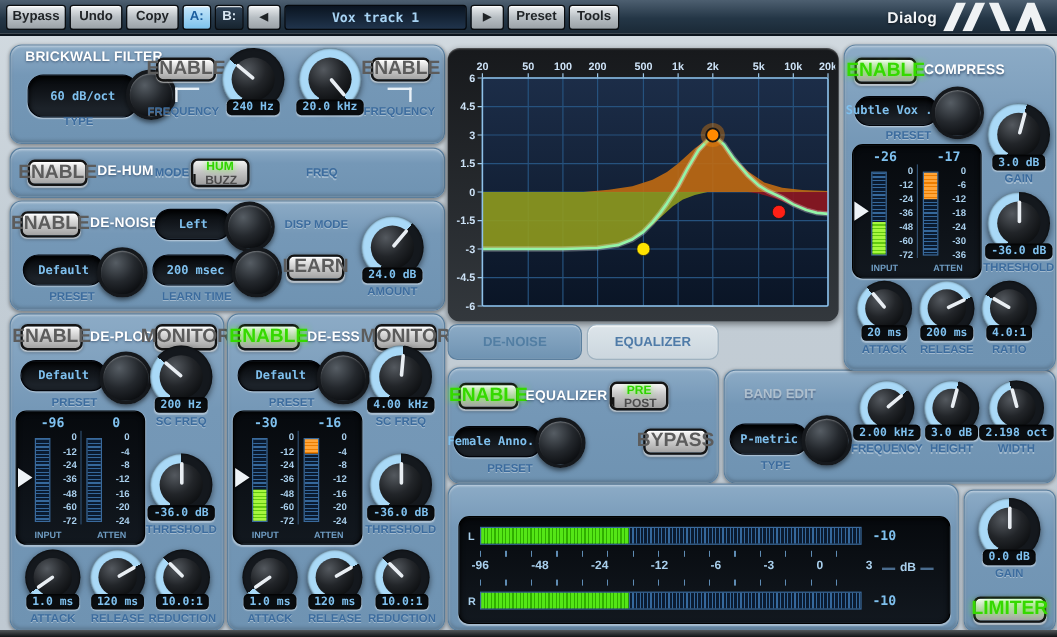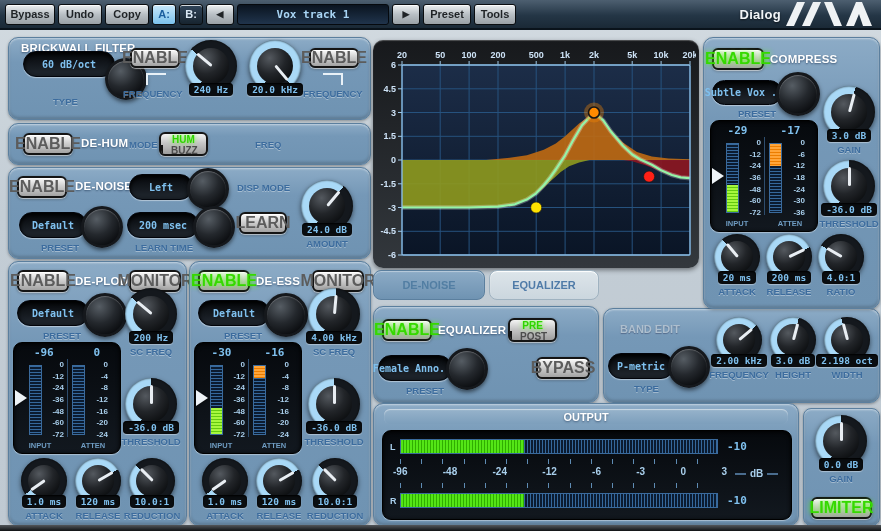--- a/index.html
+++ b/index.html
@@ -133,21 +133,21 @@
     <svg width="92" height="24" viewBox="0 0 92 24">
       <path fill="#eff2f4" d="M2 24 L13 0 H21 L10 24 Z"></path>
       <path fill="#eff2f4" d="M18 24 L29 0 H37 L26 24 Z"></path>
       <path fill="#eff2f4" d="M40 0 L50 24 H58 L48 0 Z"></path>
       <path fill="#eff2f4" d="M62 24 L72 0 H78 L88 24 H79 L75 12 L70 24 Z"></path>
     </svg>
   </div>
 
   <div class="panel" style="left:8px;top:37px;width:361px;height:81px">
     <div class="ttl" style="left:12px;top:4px">BRICKWALL FILTER</div>
-    <div class="pill" style="left:14px;top:13px;width:92px;height:26px">60 dB/oct</div>
+    <div class="pill" style="left:14px;top:24px;width:92px;height:36px">60 dB/oct</div>
     <div class="pknob" style="left:96px;top:20px;width:42px;height:42px"></div>
     <div class="tag" style="left:44px;top:58px">TYPE</div>
     <div class="btn" style="left:121px;top:10px;width:50px;height:20px">ENABLE</div>
     <div class="fico hp" style="left:137px;top:35px"></div>
     <div class="tag" style="left:114px;top:50px">FREQUENCY</div>
     <div class="knob" style="left:176px;top:2px;width:52px">
       <div class="kring" style="--arc:100deg;--ptr:-50deg">
           <div class="kptr"></div>
         </div>
       <div class="kval">240 Hz</div>
@@ -474,21 +474,20 @@
       <span class="sel">PRE</span>
       <span>POST</span>
     </div>
     <div class="pill" style="left:4px;top:48px;width:74px;height:26px">Female Anno...</div>
     <div class="pknob" style="left:72px;top:41px;width:42px;height:42px"></div>
     <div class="tag" style="left:32px;top:78px">PRESET</div>
     <div class="btn" style="left:162px;top:50px;width:54px;height:22px">BYPASS</div>
   </div>
 
   <div class="panel" style="left:373px;top:403px;width:424px;height:121px">
-    <div class="outhdr" style="left:10px;top:5px;width:404px;height:15px">OUTPUT</div>
     <div class="mblock" style="left:8px;top:26px;width:408px;height:88px">
       <span class="chl" style="left:7px;top:11px">L</span>
       <div class="hm" style="left:17px;top:8px;width:318px">
           <div class="hfill" style="width: 39%;"></div>
         </div>
       <span class="hread" style="left:344px;top:9px">-10</span>
       <div class="tickrow" style="left:17px;top:28px;width:318px"></div>
       <div class="hscale" style="left:10px;top:35px;width:334px">
           <span>-96</span>
           <span>-48</span>
@@ -512,21 +511,21 @@
   </div>
 
   <div class="panel" style="left:703px;top:37px;width:175px;height:270px">
     <div class="btn on" style="left:8px;top:10px;width:52px;height:22px">ENABLE</div>
     <div class="ttl" style="left:66px;top:15px">COMPRESS</div>
     <div class="pill" style="left:8px;top:42px;width:70px;height:25px">Subtle Vox ...</div>
     <div class="pknob" style="left:72px;top:34px;width:44px;height:44px"></div>
     <div class="tag" style="left:34px;top:70px">PRESET</div>
     <div class="mblock" style="left:6px;top:82px;width:106px;height:110px">
       <div class="mread">
-        <span>-29</span>
+        <span>-26</span>
         <span>-17</span>
       </div>
       <div class="tri" style="top:47px"></div>
       <div class="vm" style="left:15px">
           <div class="vfill green" style="height: 40%;"></div>
         </div>
       <div class="vscale" style="left:30px">
           <span>0</span>
           <span>-12</span>
           <span>-24</span>

